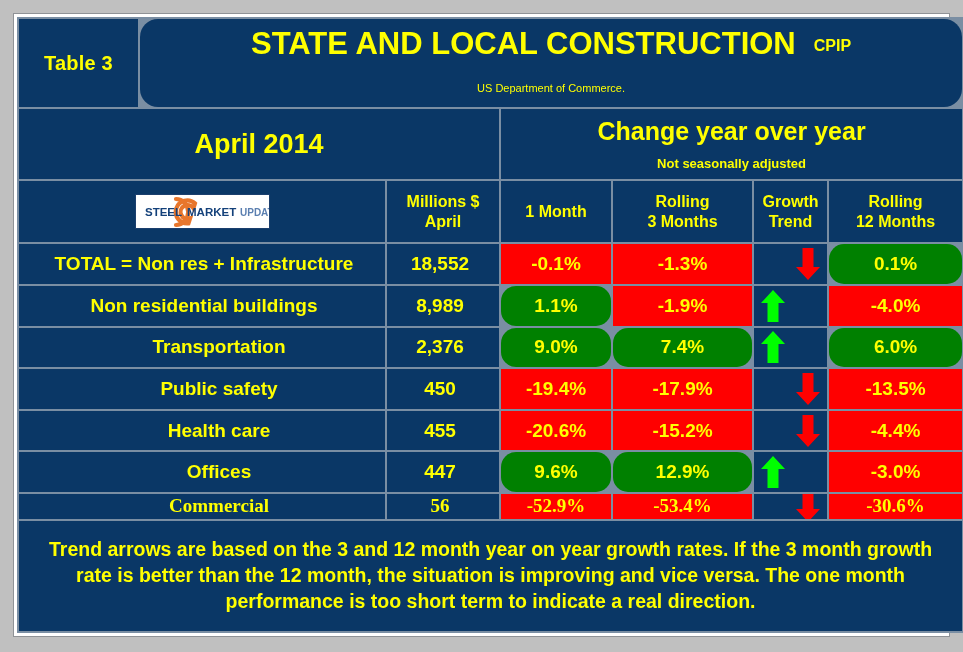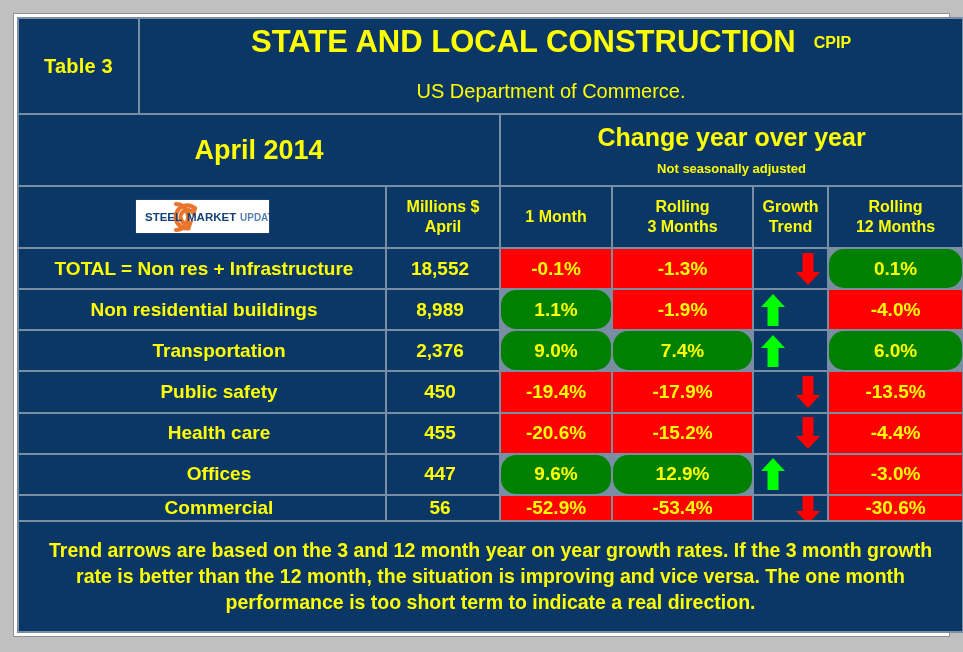--- a/index.html
+++ b/index.html
@@ -44,35 +44,36 @@
     overflow: hidden;
   }
 
   
   .tbl-label {
     font-size: 20px;
     letter-spacing: .2px;
   }
   .main-title {
     padding: 2px 6px 6px 6px !important;
+    border-radius: 18px;
   }
   .main-title .t1 {
     font-size: 31px;
     font-weight: bold;
     line-height: 1.05;
     white-space: nowrap;
   }
   .main-title .cpip {
     font-size: 16px;
     font-weight: bold;
     vertical-align: middle;
     margin-left: 18px;
   }
   .main-title .t2 {
-    font-size: 20px;
+    font-size: 11px;
     font-weight: normal;
     margin-top: 21px;
   }
 
   
   .period {
     font-size: 27px;
   }
   .change-head .ch1 {
     font-size: 25px;
@@ -261,21 +262,21 @@
         <tr style="height: 35px;">
           <td class="rowlabel indent" colspan="2">Offices</td>
           <td class="num">447</td>
           <td class="pct pos">9.6%</td>
           <td class="pct pos">12.9%</td>
           <td class="trend"><span><svg class="arrow up" viewBox="0 0 26 34" width="26" height="34">
                 <path d="M13 1 L25 14 L18.5 14 L18.5 33 L7.5 33 L7.5 14 L1 14 Z" fill="#00ff00"></path>
               </svg></span></td>
           <td class="pct neg">-3.0%</td>
         </tr>
-        <tr style="height: 20px;">
+        <tr style="height: 20px; font-family: Liberation Serif, serif;">
           <td class="rowlabel indent" colspan="2">Commercial</td>
           <td class="num">56</td>
           <td class="pct neg">-52.9%</td>
           <td class="pct neg">-53.4%</td>
           <td class="trend"><span><svg class="arrow down" viewBox="0 0 26 34" width="26" height="34">
                 <path d="M13 33 L25 20 L18.5 20 L18.5 1 L7.5 1 L7.5 20 L1 20 Z" fill="#ff0000"></path>
               </svg></span></td>
           <td class="pct neg">-30.6%</td>
         </tr>
         <tr style="height:96px">

